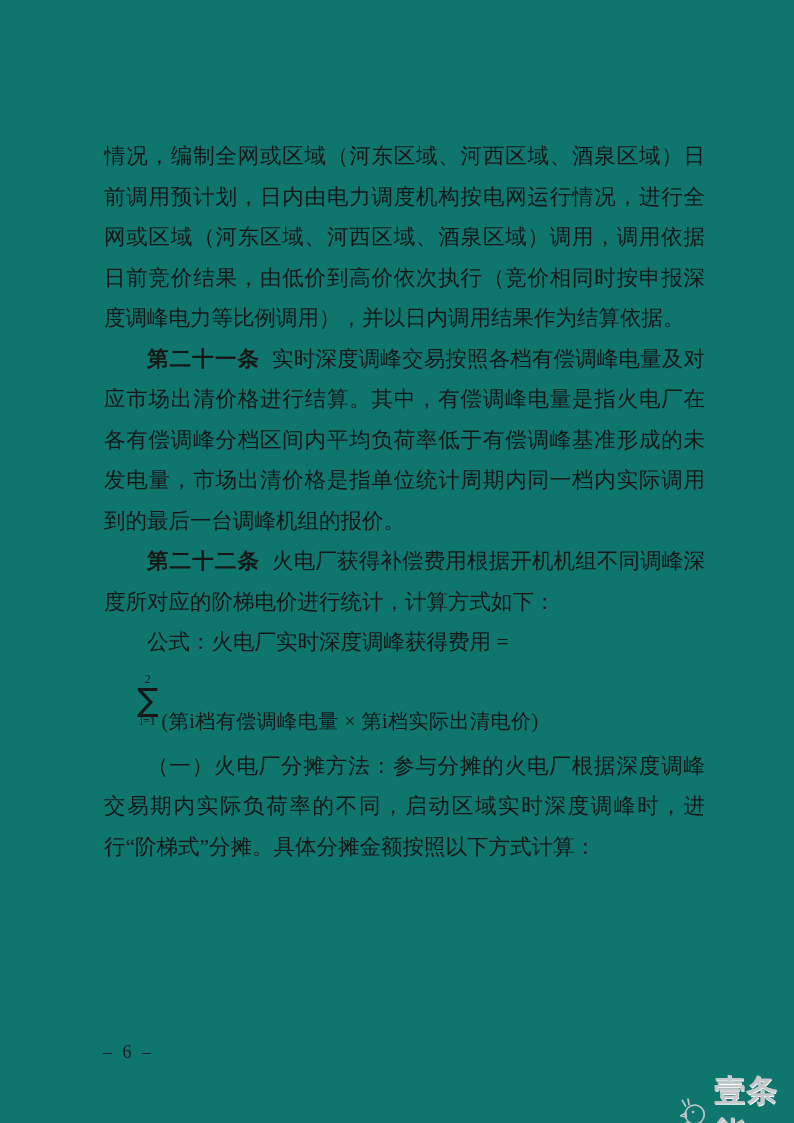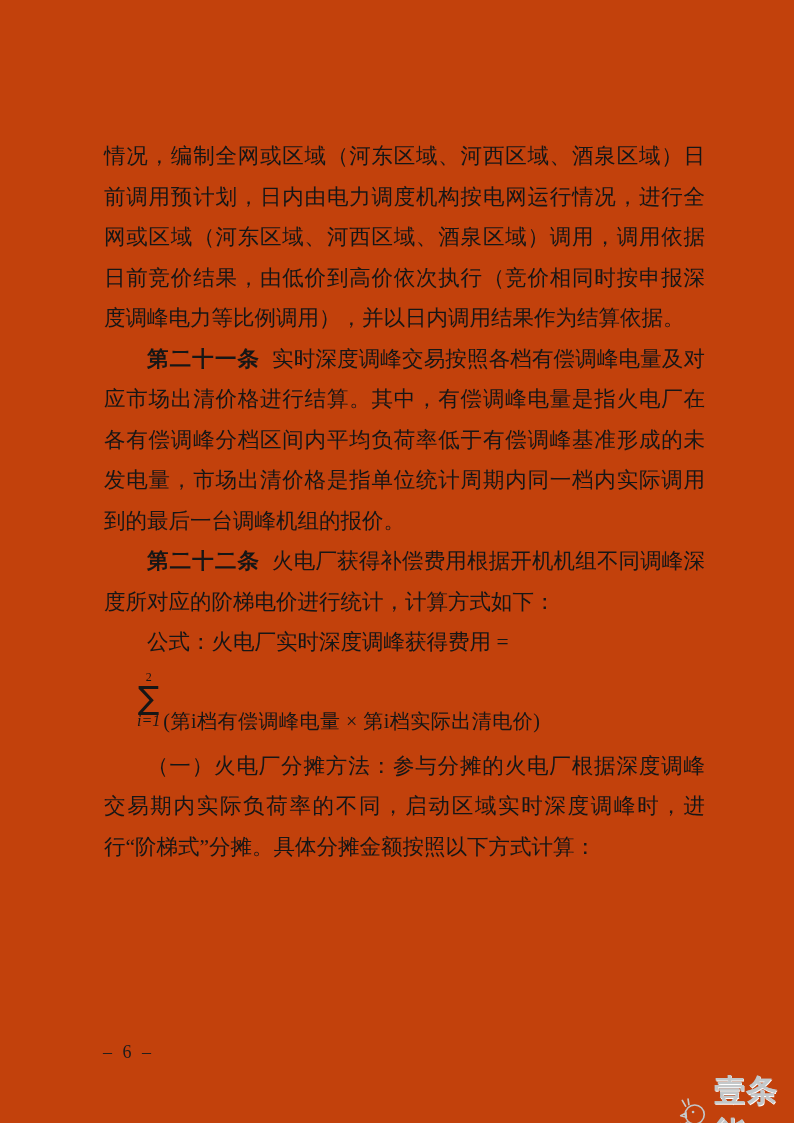--- a/index.html
+++ b/index.html
@@ -5,21 +5,21 @@
   html, body { margin: 0; padding: 0; }
   body {
     width: 794px; height: 1123px;
     background: #ffffff;
     position: relative;
     overflow: hidden;
     font-family: "Liberation Serif", "DejaVu Serif", serif;
   }
   .page {
     position: absolute; inset: 0;
-    background: #c2410c;
+    background: #0f766e;
   }
   .doc-body {
     position: absolute;
     left: 104px; top: 136px; width: 601px;
     font-size: 21.5px;
     line-height: 40.5px;
     color: #161616;
     text-align: justify;
   }
   .doc-body p { margin: 0; padding: 0; }
@@ -51,23 +51,22 @@
     font-size: 12px;
     line-height: 1;
     font-family: "Liberation Serif", "DejaVu Serif", serif;
   }
   .sigma-glyph {
     font-size: 32px;
     line-height: 0.95;
     font-family: "DejaVu Sans", sans-serif;
   }
   .sigma-lower {
-    font-size: 16px;
+    font-size: 12px;
     line-height: 1;
-    font-style: italic;
     font-family: "Liberation Serif", "DejaVu Serif", serif;
   }
   .formula-expr { letter-spacing: 0.5px; margin-top: 41px; }
   
   .page-number {
     position: absolute;
     left: 103px; top: 1042px;
     font-size: 18px;
     color: #1c1c1c;
     letter-spacing: 3px;

